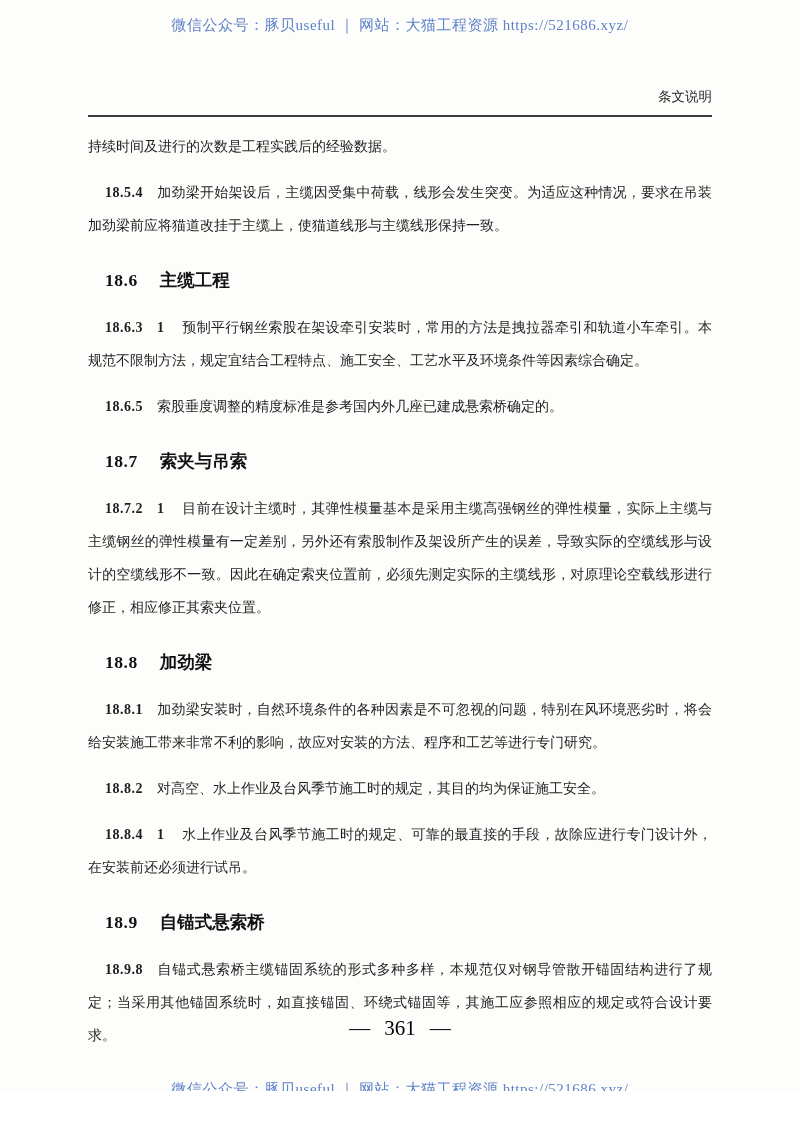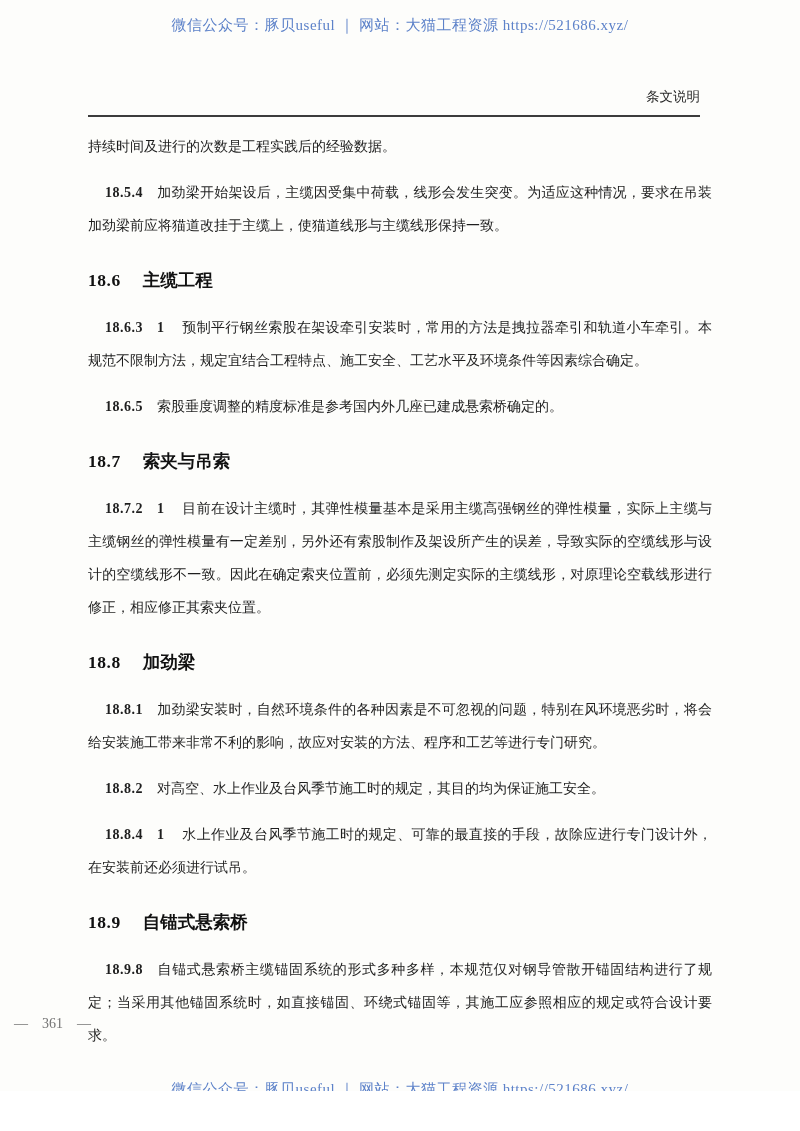--- a/index.html
+++ b/index.html
@@ -26,21 +26,21 @@
     letter-spacing: 0.5px;
     font-family: "Liberation Serif", "DejaVu Serif", serif;
   }
   .watermark.top { top: 16px; }
   .watermark.bottom { top: 1080px; }
 
   .doc-header {
     position: absolute;
     top: 88px;
     left: 88px;
-    right: 100px;
+    right: 88px;
     text-align: right;
     font-size: 13.5px;
     color: #2b2b2b;
     padding-bottom: 9px;
     border-bottom: 2px solid #3c3c3c;
     font-family: "Liberation Sans", "DejaVu Sans", sans-serif;
   }
 
   .doc-body {
     position: absolute;
@@ -62,21 +62,21 @@
     font-weight: bold;
     font-family: "Liberation Serif", "DejaVu Serif", serif;
     margin-right: 14px;
     letter-spacing: 0.5px;
   }
   .clause-sub {
     font-weight: bold;
     margin-right: 18px;
   }
   .sec-heading {
-    margin: 26px 0 19px 0;
+    margin: 26px 0 19px 17px;
     font-size: 17.5px;
     line-height: 24px;
     font-weight: bold;
     color: #111;
   }
   .sec-num {
     font-family: "Liberation Serif", "DejaVu Serif", serif;
     font-weight: bold;
     margin-right: 22px;
     letter-spacing: 0.5px;
@@ -84,22 +84,23 @@
   .sec-title {
     font-family: "Liberation Sans", "DejaVu Sans", sans-serif;
     font-weight: bold;
   }
 
   .page-number {
     position: absolute;
     top: 1016px;
     left: 0;
     width: 100%;
-    font-size: 14px;
-    color: #737373;
+    text-align: center;
+    font-size: 21px;
+    color: #000000;
   }
   .page-number .dash { margin: 0 14px; }
 </style>
 </head>
 <body>
 
 <div class="page">
 
   <div class="watermark top">微信公众号：豚贝useful ｜ 网站：大猫工程资源 https://521686.xyz/</div>
 

